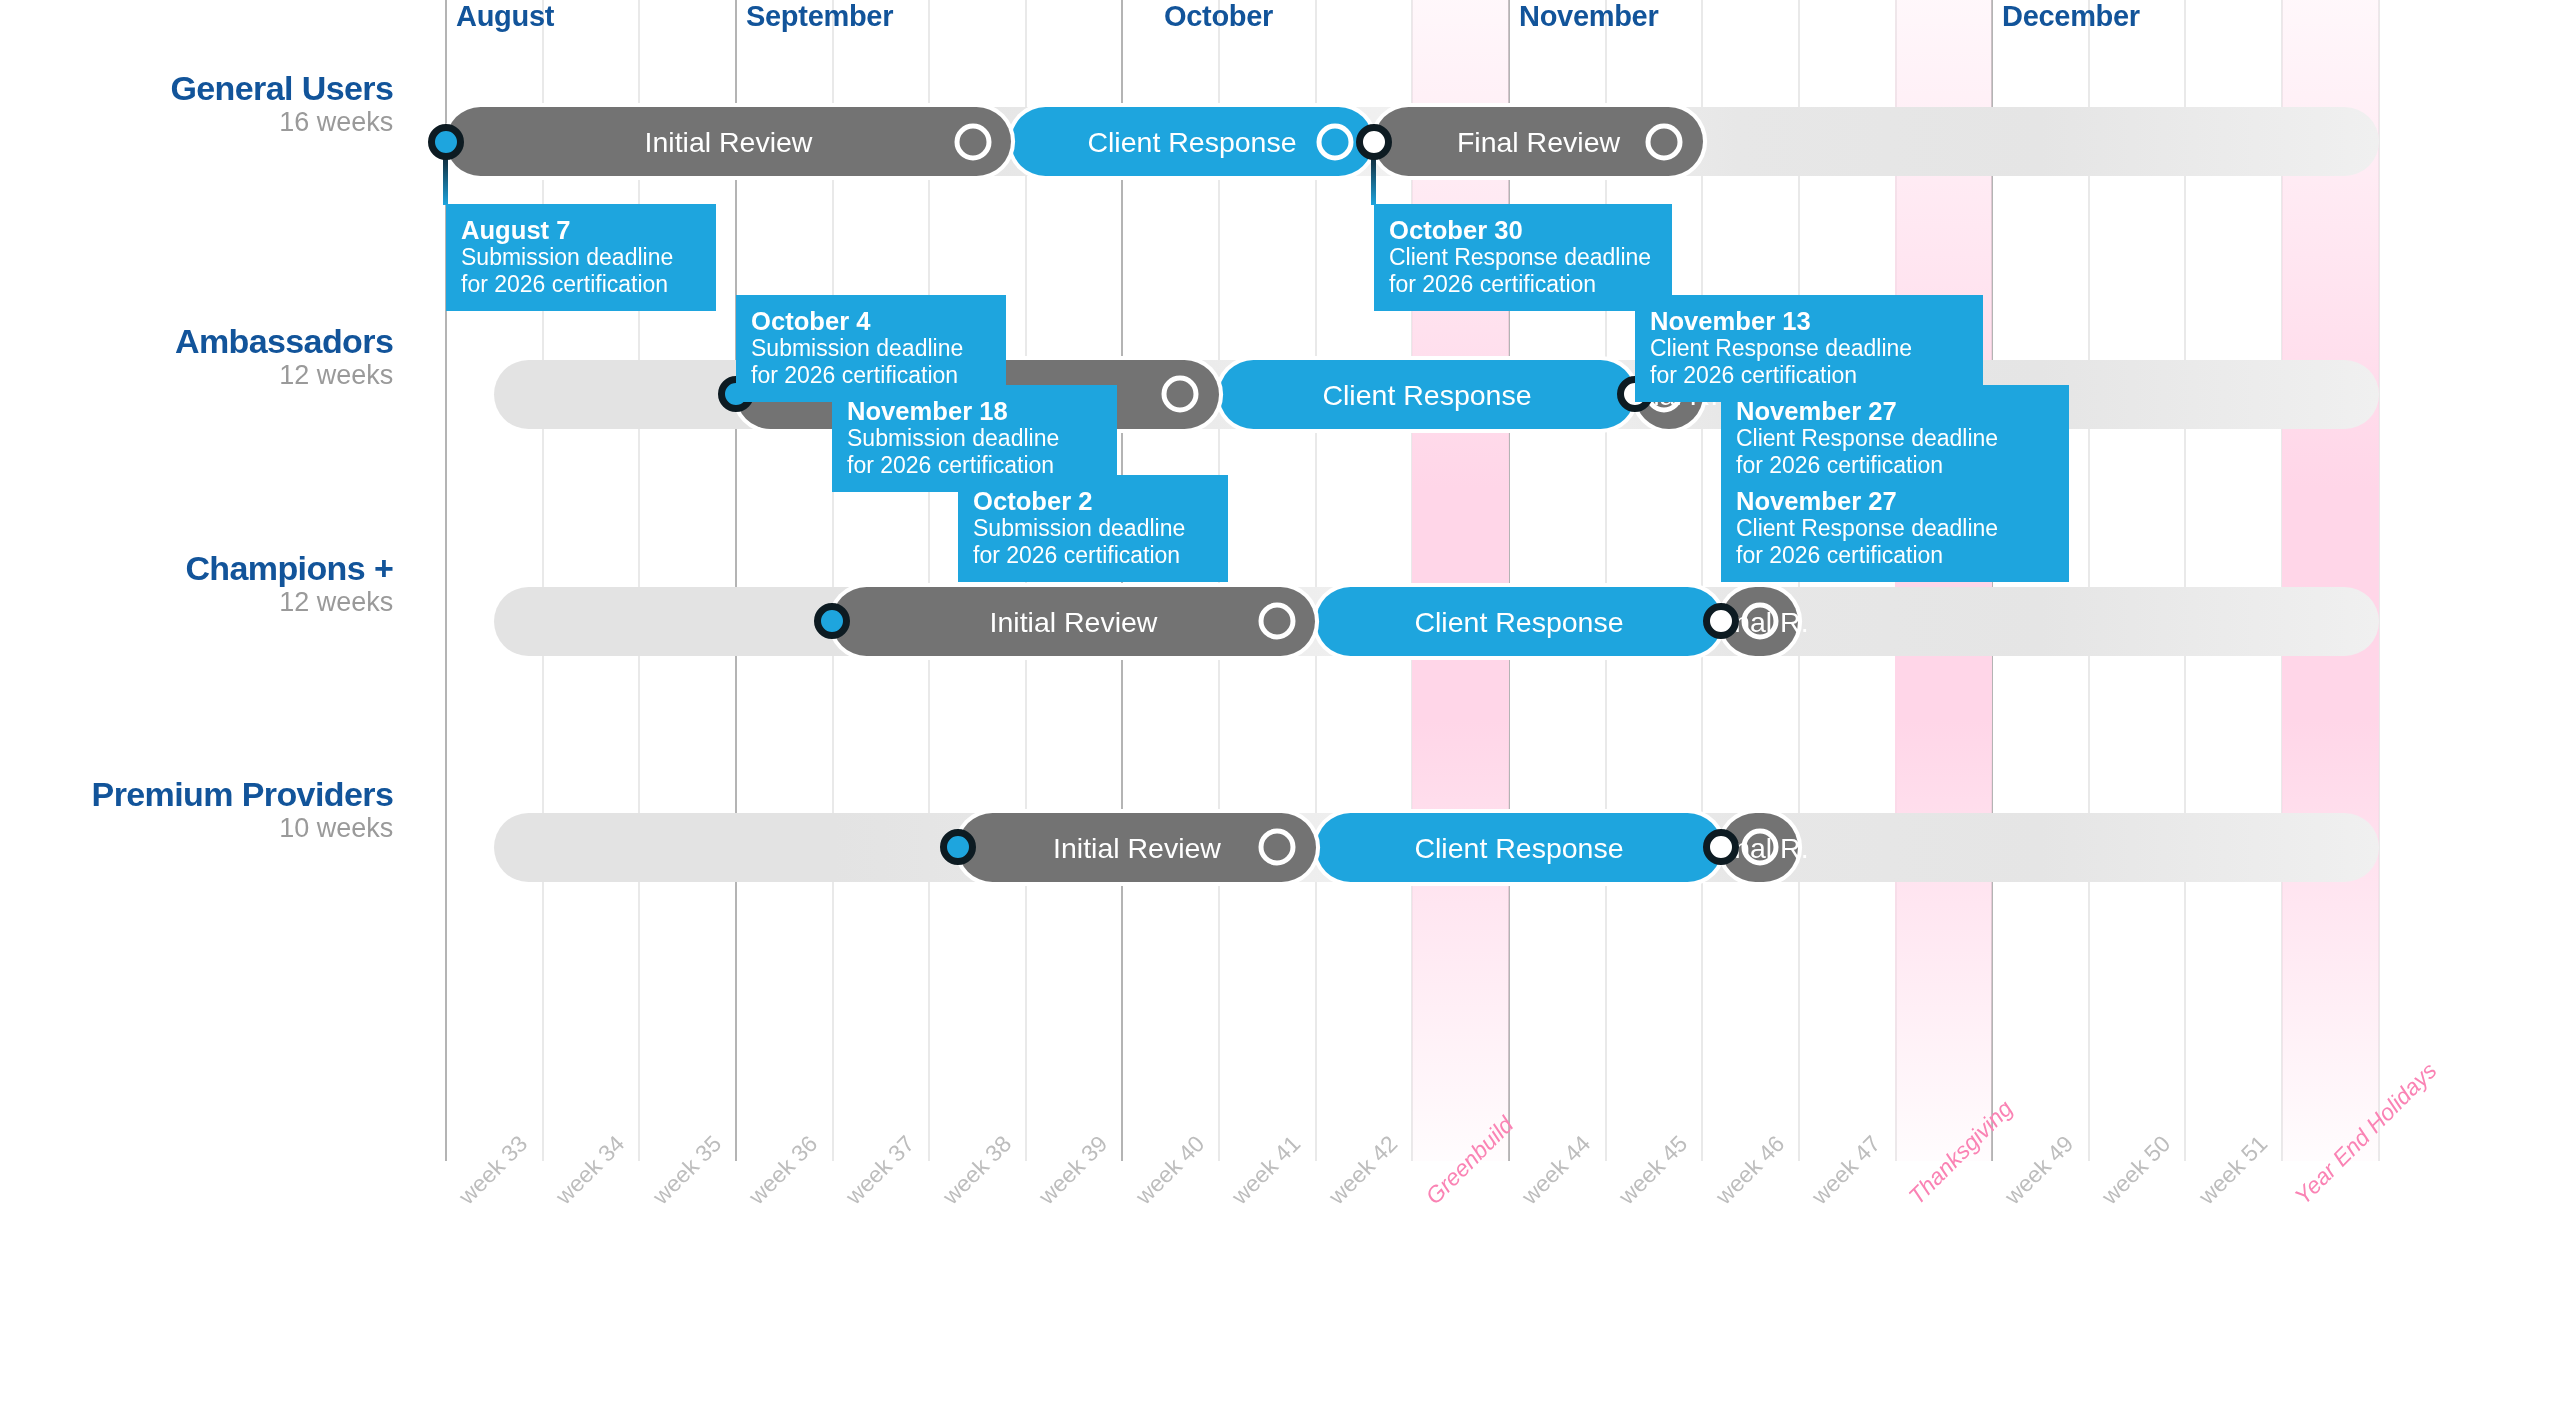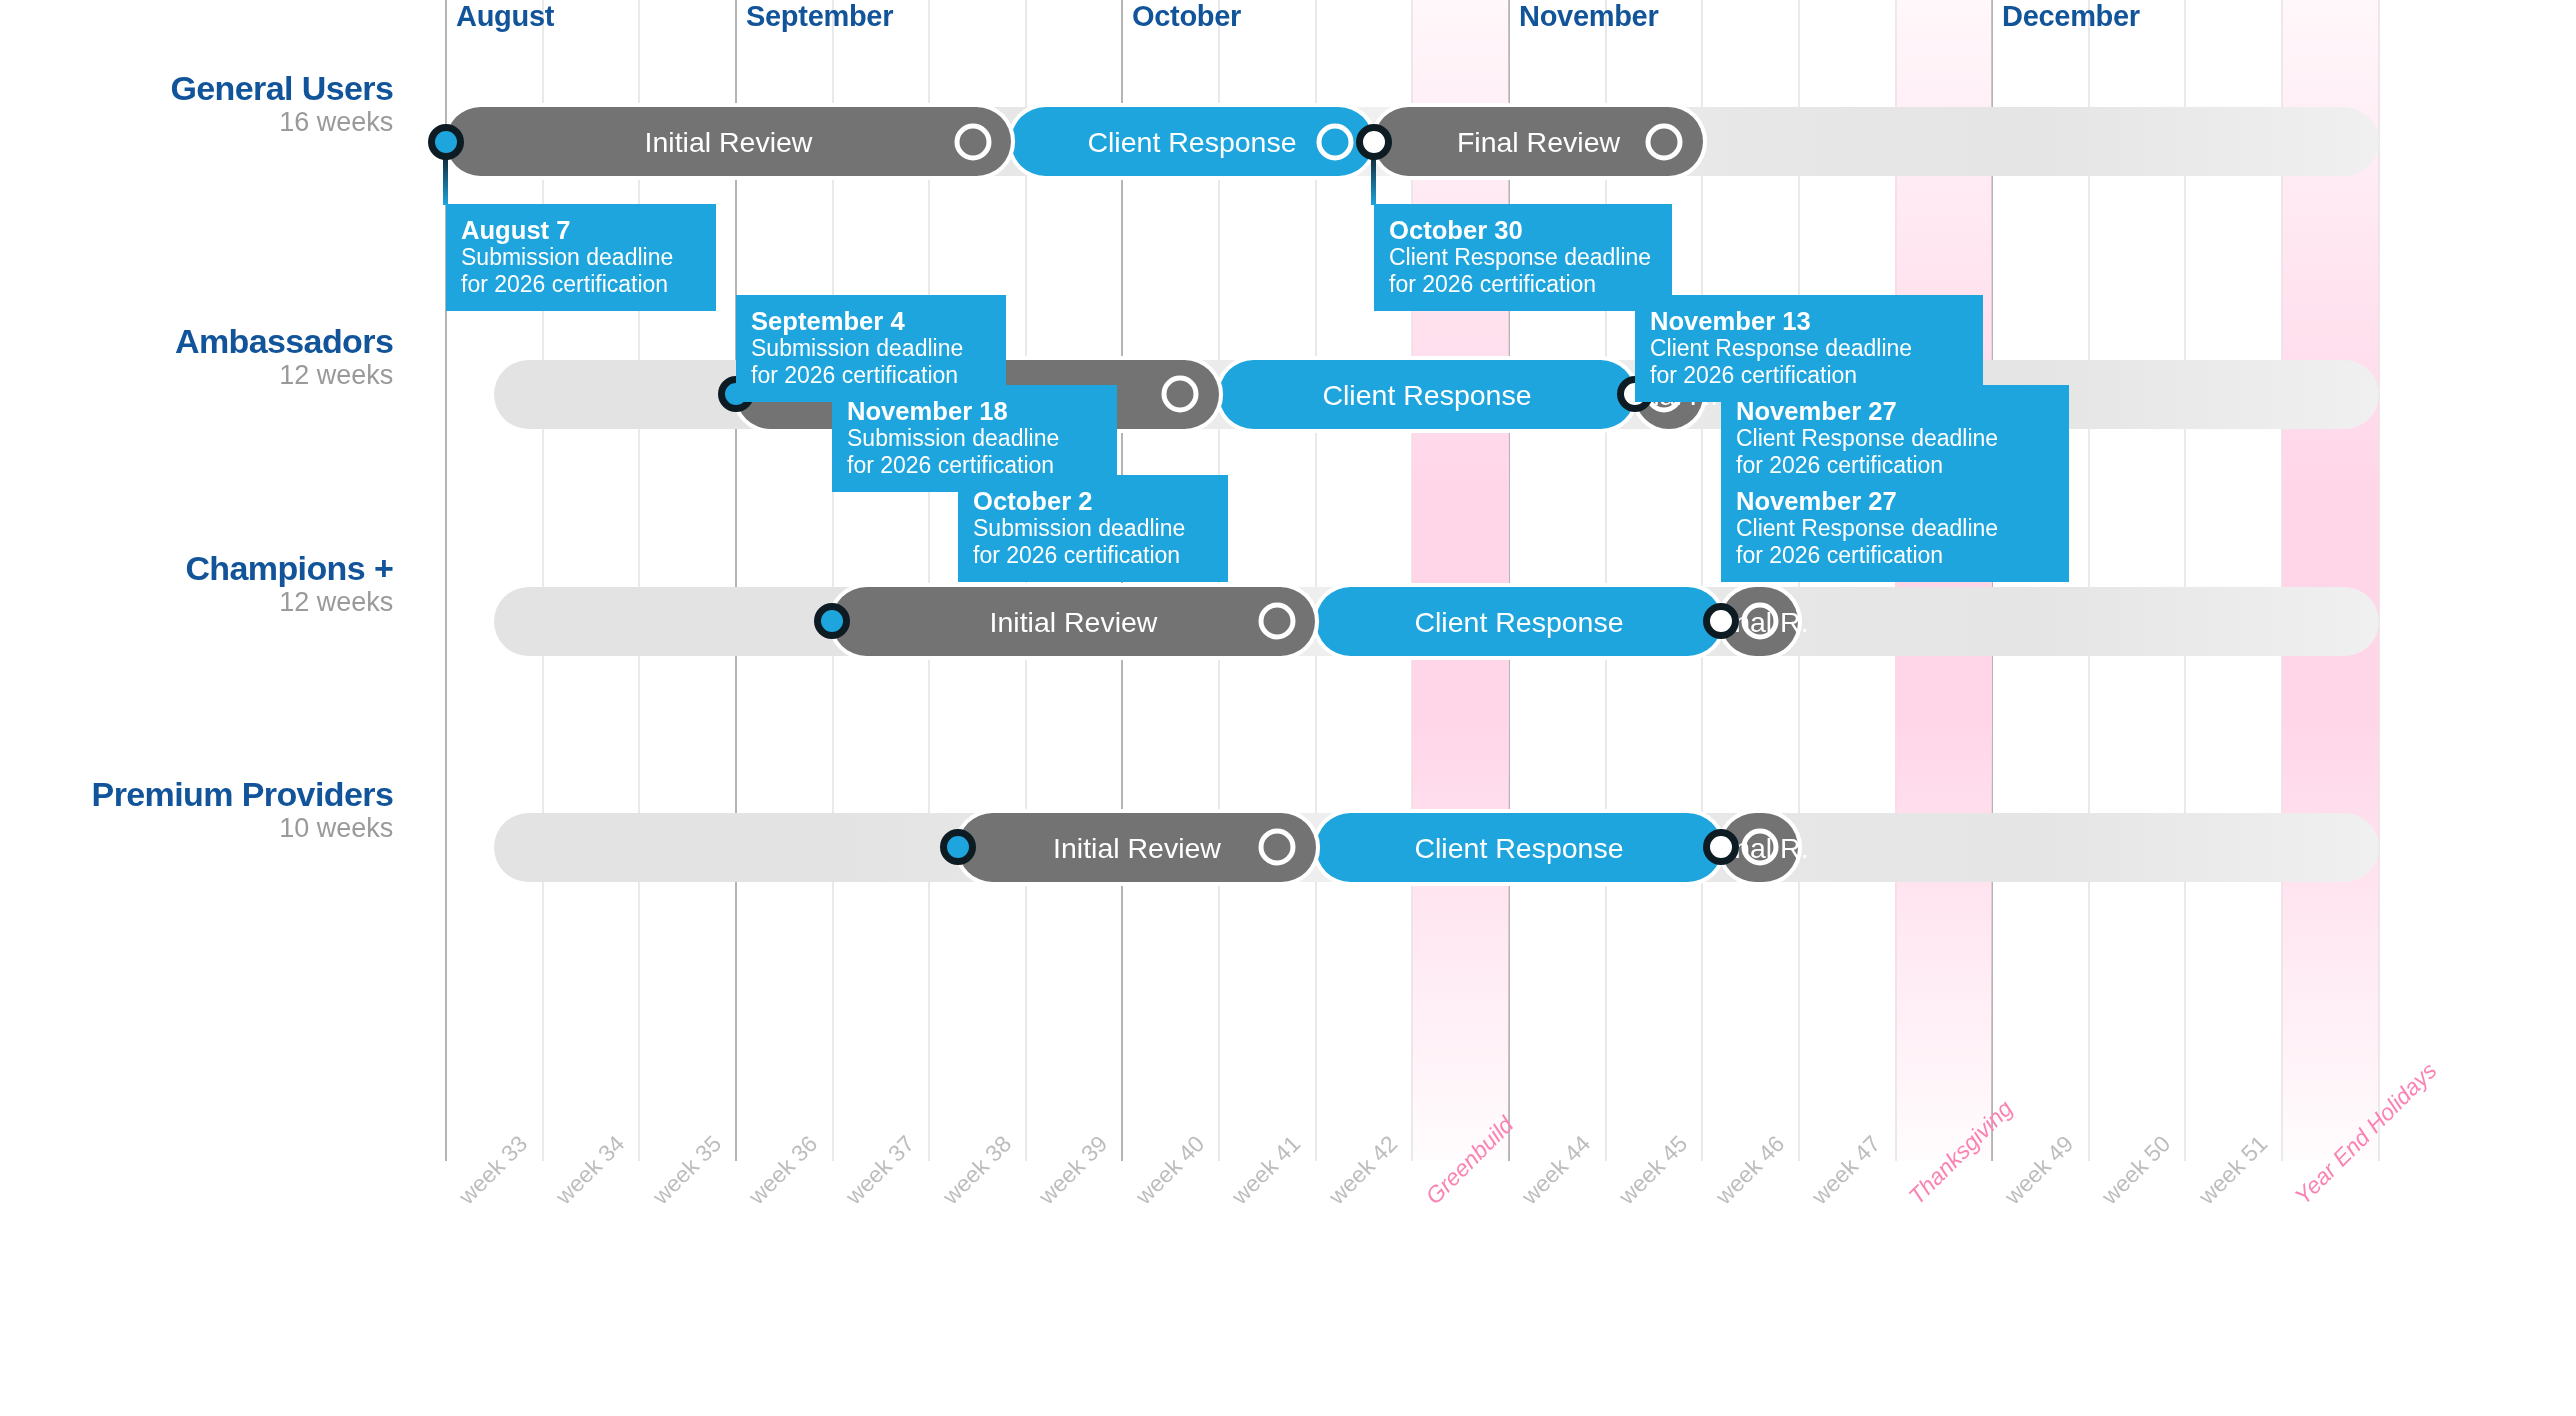--- a/index.html
+++ b/index.html
@@ -79,21 +79,21 @@
       <div class="gridline" style="left: 2378px; height: 1161px;"></div>
     </div>
   <div id="bands-layer">
       <div class="pinkband" style="left: 1412px; width: 97px; top: 0px; height: 1161px;"></div>
       <div class="pinkband" style="left: 1895px; width: 97px; top: 0px; height: 1161px;"></div>
       <div class="pinkband" style="left: 2282px; width: 97px; top: 0px; height: 1161px;"></div>
     </div>
   <div id="months-layer">
       <div class="month-label" style="left: 456px; top: 0px;">August</div>
       <div class="month-label" style="left: 746px; top: 0px;">September</div>
-      <div class="month-label" style="left: 1132px; top: 0px; text-align: center;">October</div>
+      <div class="month-label" style="left: 1164px; top: 0px; text-align: center;">October</div>
       <div class="month-label" style="left: 1519px; top: 0px;">November</div>
       <div class="month-label" style="left: 2002px; top: 0px;">December</div>
     </div>
   <div id="rows-layer">
       <div class="row-label" style="left: -12.8px; top: 71px;">
         <div class="title">General Users</div>
         <div class="sub">16 weeks</div>
       </div>
       <div class="track" style="left: 494px; width: 1885px; top: 107px; height: 69px;"></div>
       <div class="seg dark" style="left: 446px; width: 565px; top: 107px; height: 69px; z-index: 5;">
@@ -134,21 +134,21 @@
         <div class="seglabel" style="left: 50%; transform: translate(-50%, -50%); top: 50%;">Client Response</div>
       </div>
       <div class="seg dark" style="left: 1635px; width: 68px; top: 360px; height: 69px; z-index: 3;">
         <div class="seglabel" style="left: 50%; transform: translate(-50%, -50%); top: 50%;">Final R.</div>
       </div>
       <div class="ring" style="left: 1180px; top: 394px; width: 37px; height: 37px; z-index: 6;"></div>
       <div class="ring" style="left: 1664px; top: 394px; width: 37px; height: 37px; z-index: 6;"></div>
       <div class="stem" style="left: 733px; top: 394px;"></div>
       <div class="pin blue" style="left: 736px; top: 394px; width: 36px; height: 36px;"></div>
       <div class="callout" style="left: 736px; top: 295px; width: 270px;">
-        <div class="cdate">September 4</div>
+        <div class="cdate">October 4</div>
         <div class="cline">Submission deadline</div>
         <div class="cline">for <b>2026</b> certification</div>
       </div>
       <div class="stem" style="left: 1632px; top: 394px;"></div>
       <div class="pin white" style="left: 1635px; top: 394px; width: 36px; height: 36px;"></div>
       <div class="callout" style="left: 1635px; top: 295px; width: 348px;">
         <div class="cdate">November 13</div>
         <div class="cline">Client Response deadline</div>
         <div class="cline">for <b>2026</b> certification</div>
       </div>

